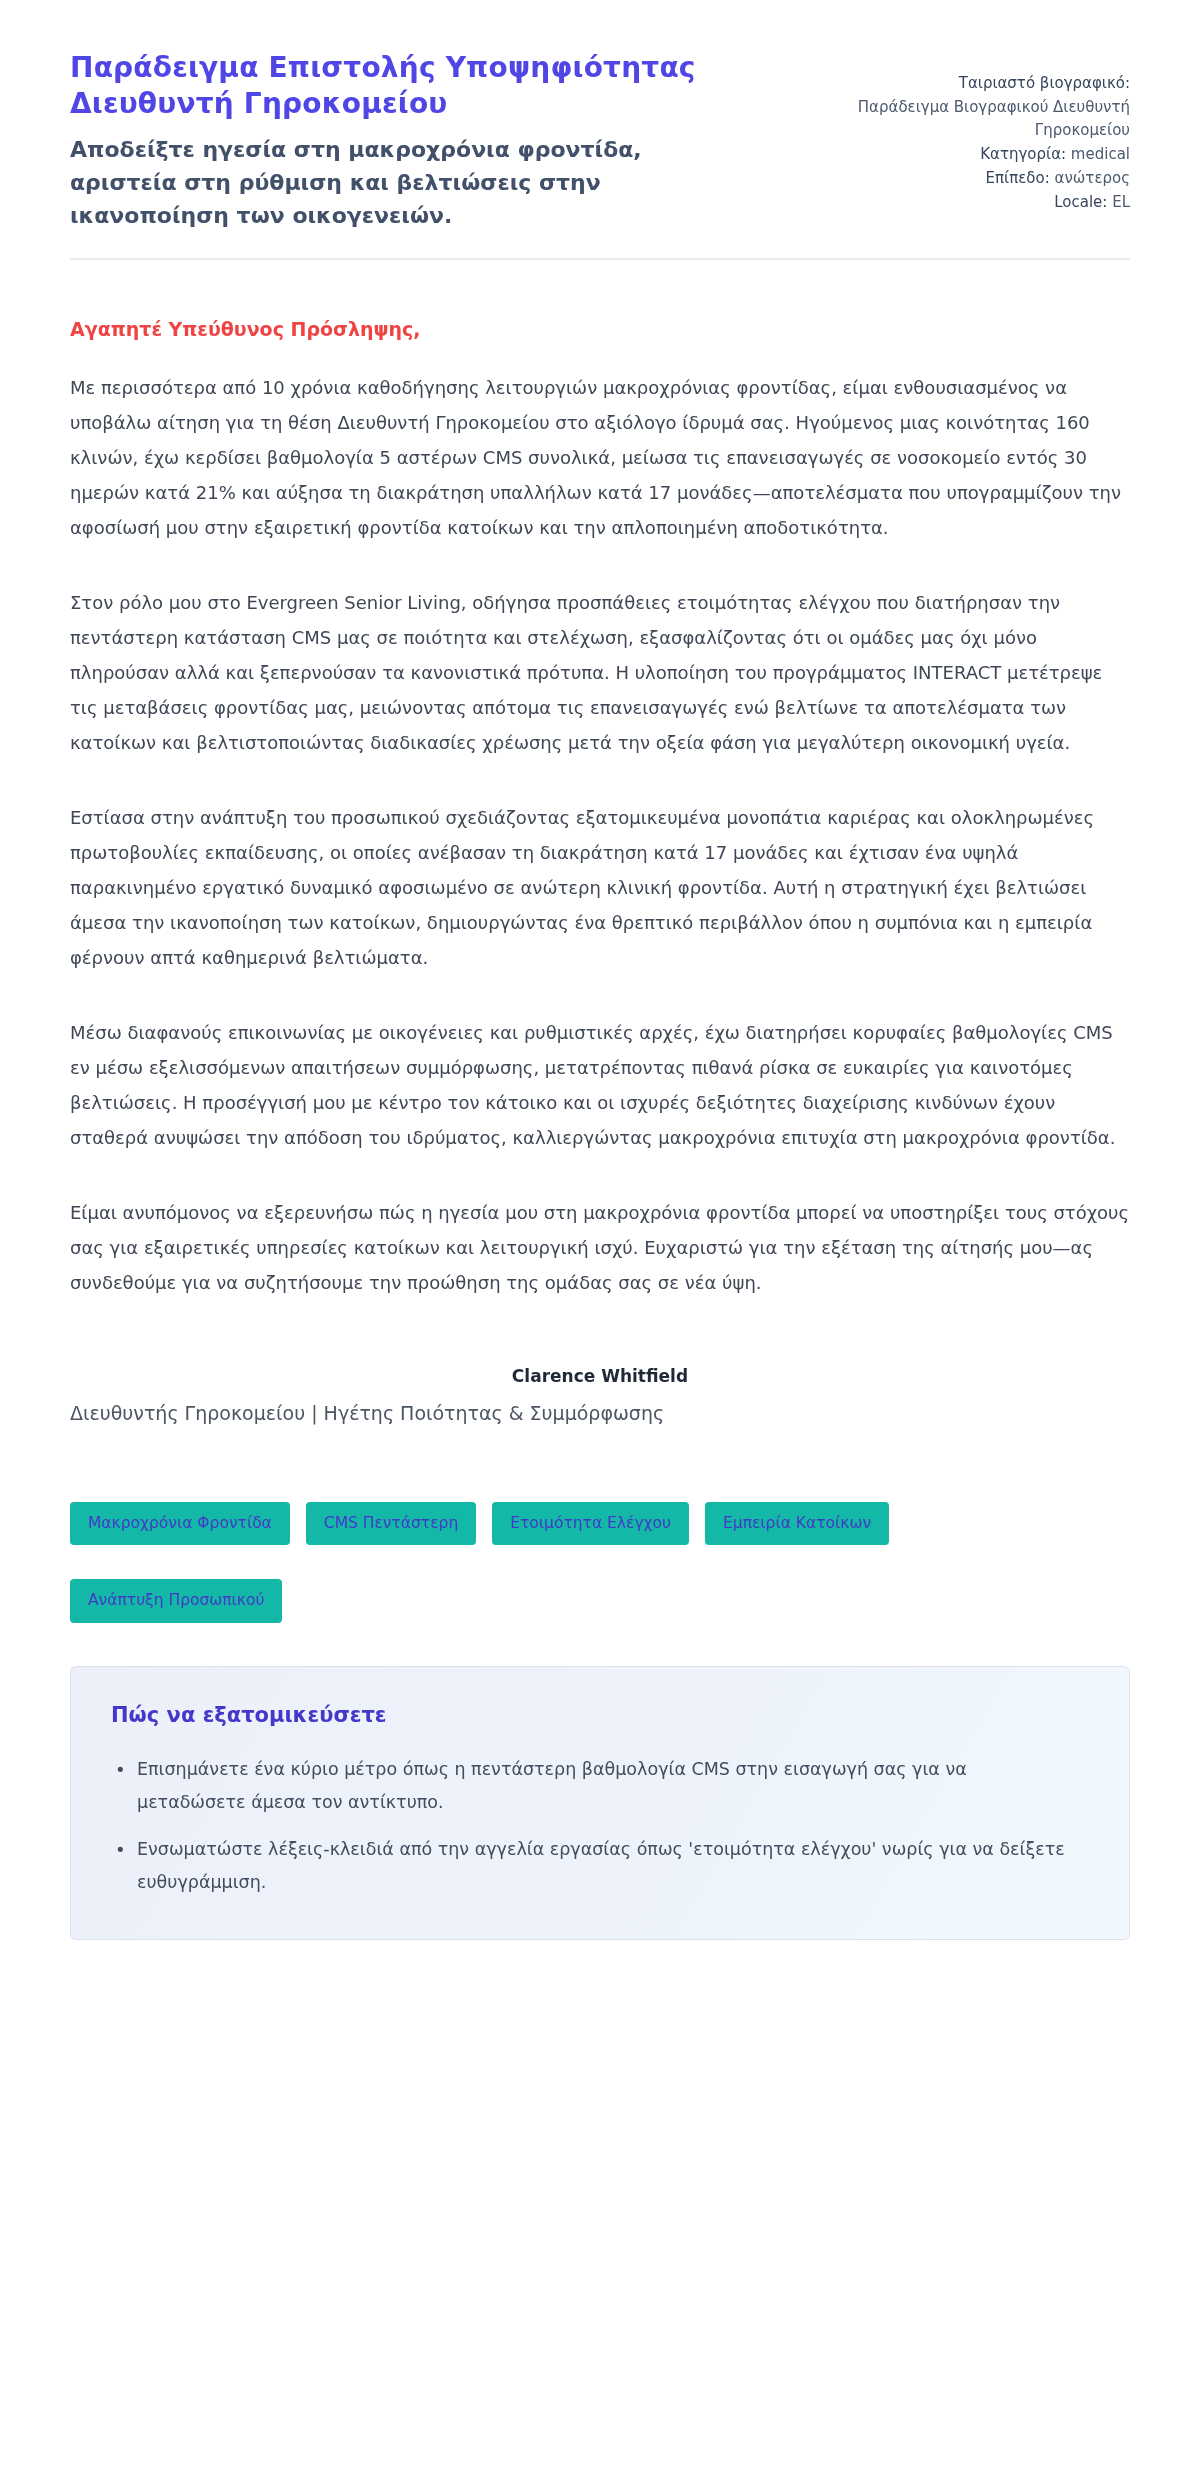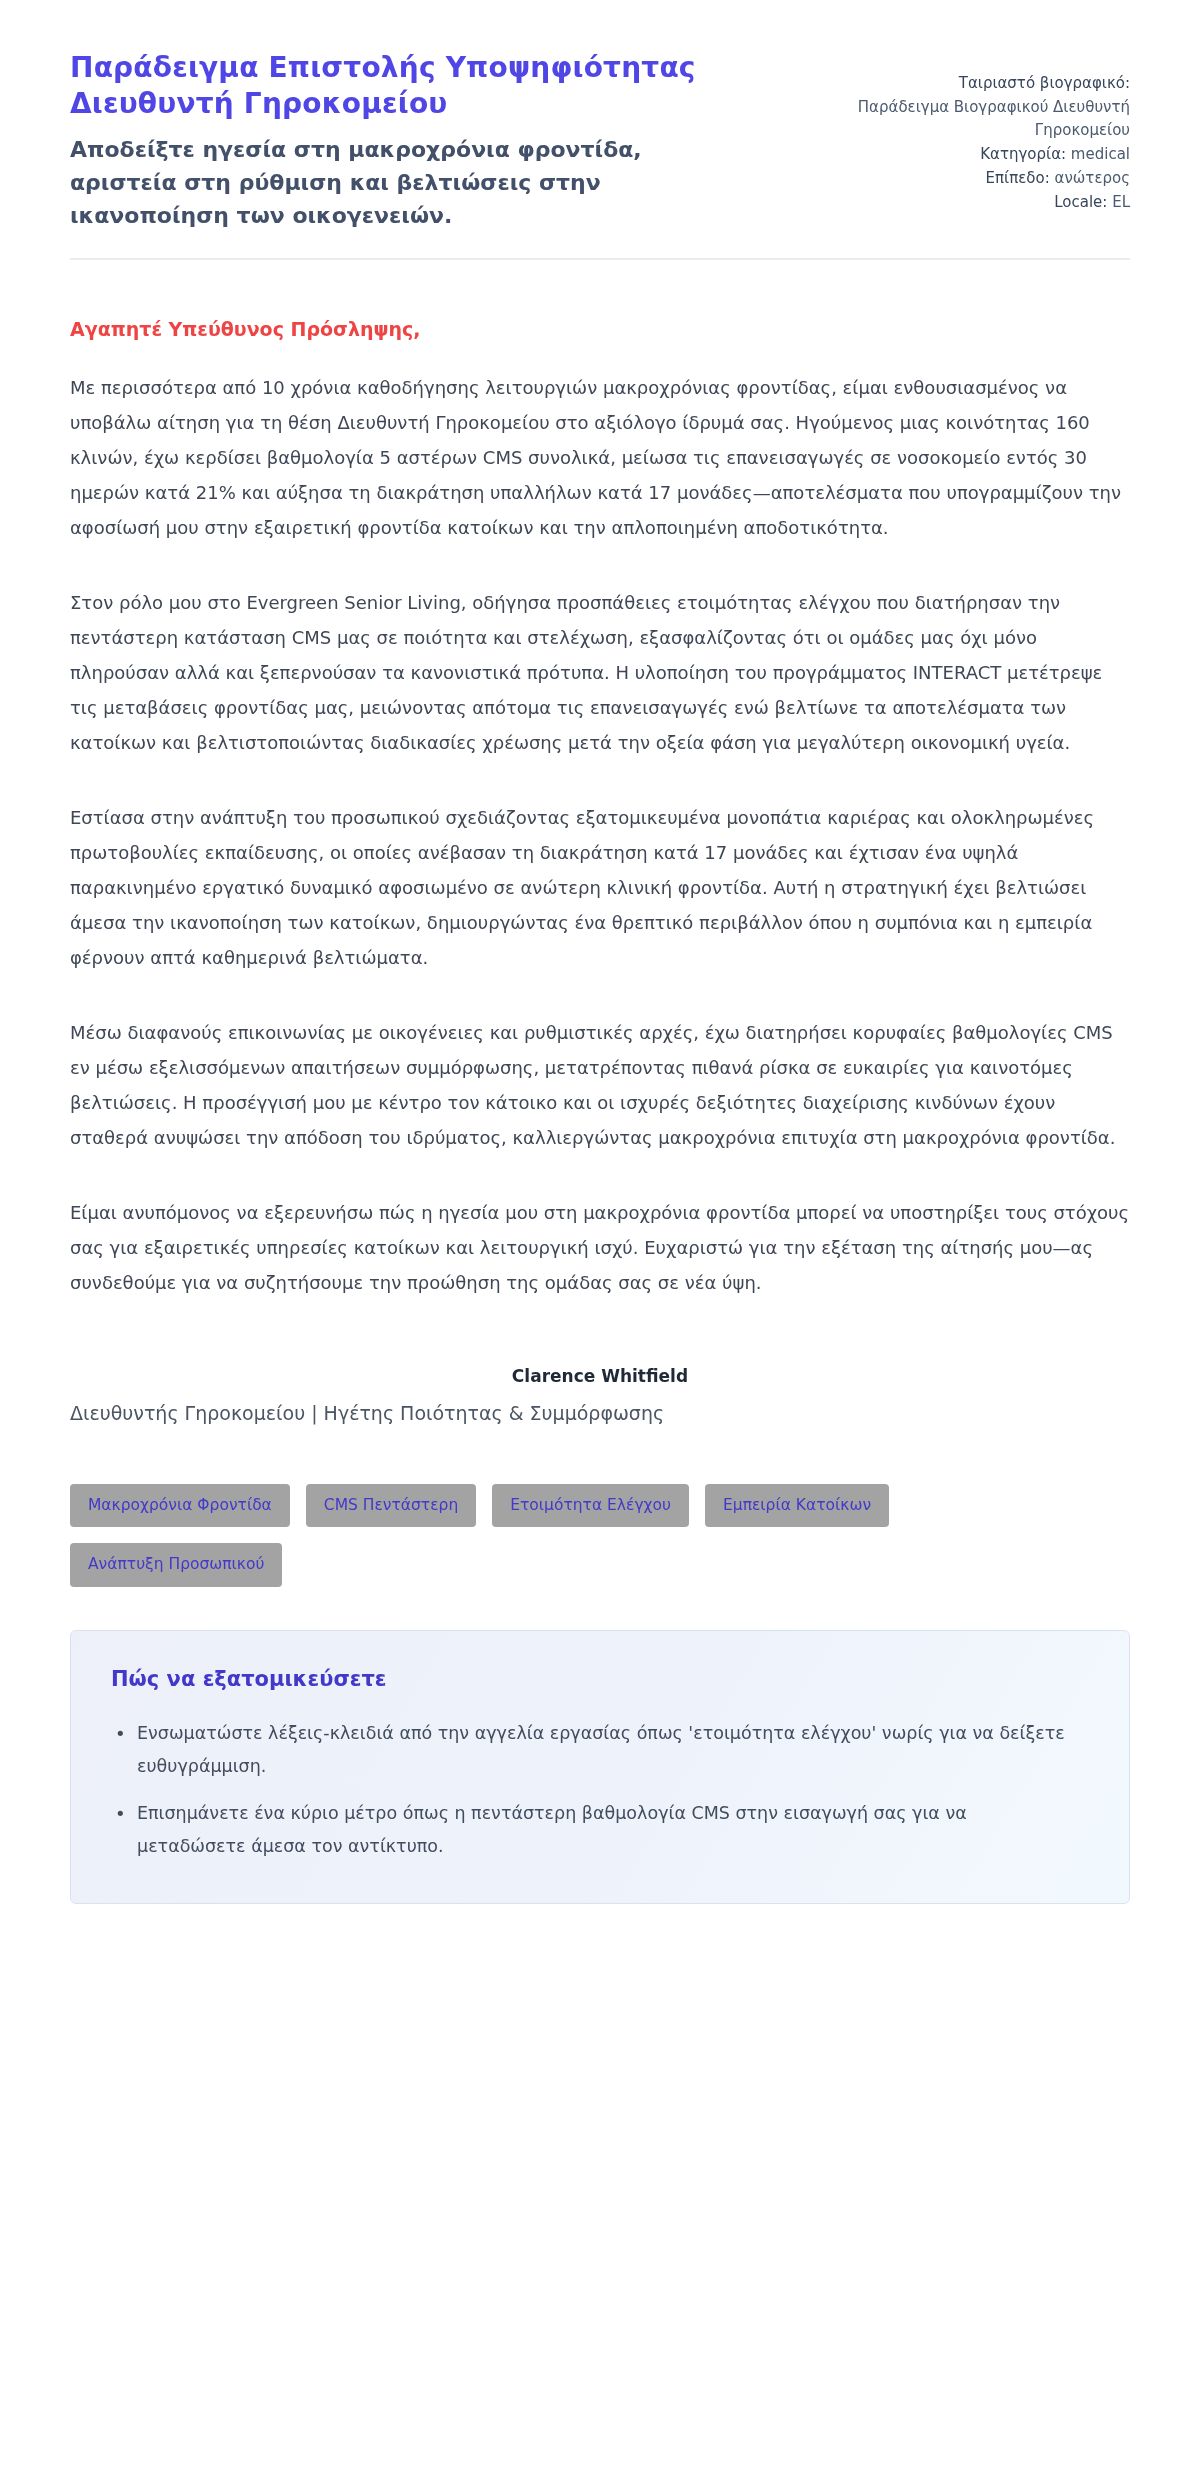--- a/index.html
+++ b/index.html
@@ -91,27 +91,28 @@
   
   .tags {
     margin-top: 60px;
     display: flex;
     flex-wrap: wrap;
     gap: 16px;
     max-width: 1000px;
   }
   .tag-chip {
     display: inline-block;
-    background: #a3a3a3;
+    background: #14b8a6;
     color: #4338ca;
     font-size: 15.5px;
     line-height: 1;
     padding: 14px 18px;
     border-radius: 4px;
     white-space: nowrap;
+    margin-top: 18px;
   }
 
   
   .customize-box {
     margin-top: 43px;
     border: 1px solid #dbe2ee;
     border-radius: 6px;
     background: linear-gradient(120deg, #edf0f9 0%, #eef3fb 55%, #f2f9fe 100%);
     padding: 36px 40px 40px 40px;
   }
@@ -194,18 +195,18 @@
     <span class="tag-chip">Μακροχρόνια Φροντίδα</span>
     <span class="tag-chip">CMS Πεντάστερη</span>
     <span class="tag-chip">Ετοιμότητα Ελέγχου</span>
     <span class="tag-chip">Εμπειρία Κατοίκων</span>
     <span class="tag-chip">Ανάπτυξη Προσωπικού</span>
   </div>
 
   <section class="customize-box">
     <h2 class="customize-title">Πώς να εξατομικεύσετε</h2>
     <ul class="customize-list">
+      <li>Επισημάνετε ένα κύριο μέτρο όπως η πεντάστερη βαθμολογία CMS στην εισαγωγή σας για να μεταδώσετε άμεσα τον αντίκτυπο.</li>
       <li>Ενσωματώστε λέξεις-κλειδιά από την αγγελία εργασίας όπως 'ετοιμότητα ελέγχου' νωρίς για να δείξετε ευθυγράμμιση.</li>
-      <li>Επισημάνετε ένα κύριο μέτρο όπως η πεντάστερη βαθμολογία CMS στην εισαγωγή σας για να μεταδώσετε άμεσα τον αντίκτυπο.</li>
     </ul>
   </section>
 
 </div>
 
 </body></html>

